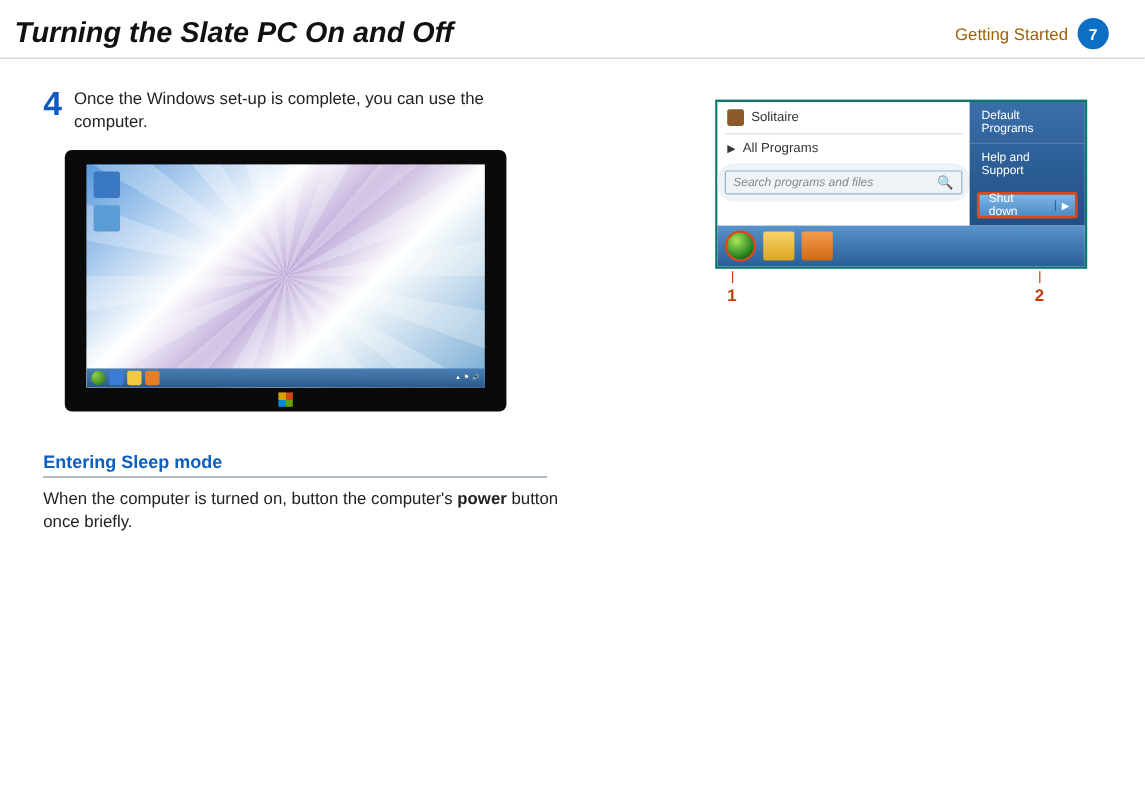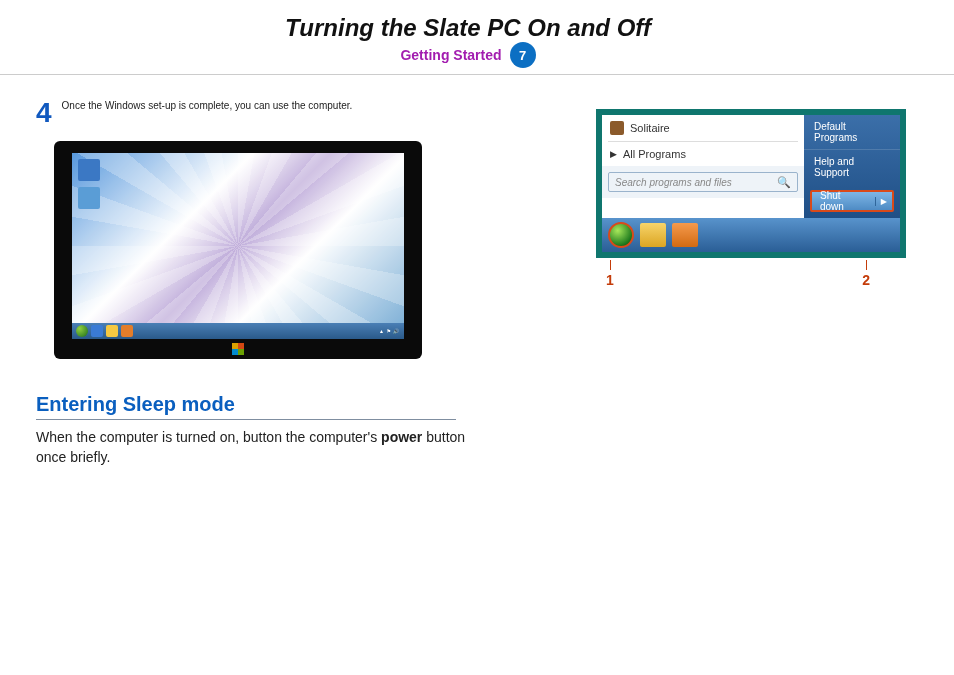--- a/index.html
+++ b/index.html
@@ -10,37 +10,36 @@
     width: 954px;
     height: 675px;
     overflow: hidden;
   }
   .header {
     display: flex;
     justify-content: space-between;
     align-items: center;
     padding: 14px 30px 6px 12px;
     border-bottom: 1px solid #ccc;
-    flex-direction: column;
   }
   .header-title {
     font-size: 24px;
     font-weight: 700;
     font-style: italic;
     color: #111;
   }
   .header-right {
     display: flex;
     align-items: center;
     gap: 8px;
   }
   .section-name {
     font-size: 14px;
-    font-weight: 700;
-    color: #a21caf;
+    font-weight: 400;
+    color: #a16207;
   }
   .page-badge {
     width: 26px;
     height: 26px;
     border-radius: 50%;
     background: #0c6fc3;
     color: #fff;
     font-size: 13px;
     font-weight: 700;
     display: flex;
@@ -58,21 +57,21 @@
     align-items: flex-start;
     gap: 10px;
     margin-bottom: 14px;
   }
   .step-num {
     font-size: 28px;
     font-weight: 700;
     color: #1159bf;
     line-height: 1;
   }
-  .step-text { font-size: 10px; line-height: 1.35; }
+  .step-text { font-size: 14px; line-height: 1.35; }
   .tablet-frame {
     width: 368px;
     height: 218px;
     background: #0a0a0a;
     border-radius: 6px;
     margin: 8px 0 0 18px;
     padding: 12px 18px 20px 18px;
     position: relative;
   }
   .tablet-screen {
@@ -111,21 +110,21 @@
   .desk-icon { position:absolute; top:6px; left:6px; width:22px;height:22px;background:#3b78c4;border-radius:2px;}
   .desk-icon2{ position:absolute; top:34px; left:6px; width:22px;height:22px;background:#5a9dd6;border-radius:2px;}
   .win-btn {
     position:absolute;
     bottom:4px; left:50%; transform:translateX(-50%);
     width:12px;height:12px;
     background:conic-gradient(#f65314 0 90deg,#7cbb00 90deg 180deg,#00a1f1 180deg 270deg,#ffbb00 270deg 360deg);
     opacity:0.85;
   }
   .sub-head {
-    font-size: 20px;
+    font-size: 15px;
     font-weight: 700;
     color: #0a5fbf;
     border-bottom: 1px solid #7f8ea0;
     padding-bottom: 3px;
     margin: 34px 0 8px 0;
     width: 420px;
   }
   .body-text { font-size: 14px; line-height: 1.4; margin-bottom: 6px; width: 430px; }
   b.k{font-weight:700;}
   .section-bar {
@@ -153,33 +152,33 @@
     background:linear-gradient(#7eb6e6,#4e8bc4);
     color:#fff;
     font-size:10px;
     padding:2px 8px;
     border:1px solid #3a6fa5;
     border-radius:2px;
   }
   .startmenu-fig {
     width: 310px;
     margin: 10px 0 0 90px;
-    border:6px solid #0f766e;
+    border:2px solid #0f766e;
     font-size:11px;
   }
   .sm-row { display:flex; }
   .sm-left { flex:1; background:#fff; }
   .sm-right { width:96px; background:linear-gradient(#3b6fa9,#1f4f86); color:#fff; }
   .sm-itm { padding:6px 8px; display:flex; align-items:center; gap:6px; color:#333;}
   .sm-sol-icon{width:14px;height:14px;background:#8b5a2b;border-radius:2px;}
   .sm-sep { height:1px;background:#ddd;margin:0 6px;}
   .sm-arrow{font-size:9px;color:#333;}
   .sm-ritem{padding:6px 10px;font-size:10px;}
   .sm-ritem + .sm-ritem{border-top:1px solid rgba(255,255,255,0.15);}
-  .sm-search-row{display:flex;align-items:center;padding:6px;gap:6px;background:#eef3f8;}
+  .sm-search-row{display:flex;align-items:center;padding:6px;gap:6px;background:#eef3f8;border-radius:14px;}
   .sm-search{
     flex:1;height:20px;border:1px solid #9ab3cc;border-radius:2px;
     font-size:10px;font-style:italic;color:#888;padding:0 6px;display:flex;align-items:center;justify-content:space-between;
   }
   .sm-search .mag{color:#2b6bb2;font-style:normal;font-size:11px;}
   .sm-shut{
     background:linear-gradient(#7eb6e6,#4e8bc4);
     color:#fff;font-size:10px;
     display:flex;align-items:center;
     border:2px solid #d94a1a;border-radius:2px;

